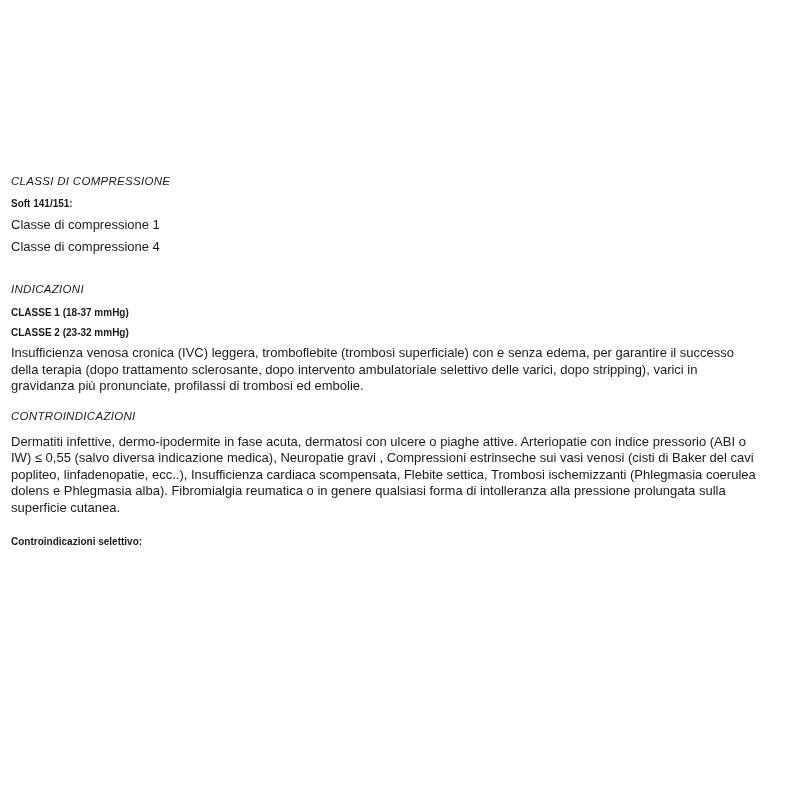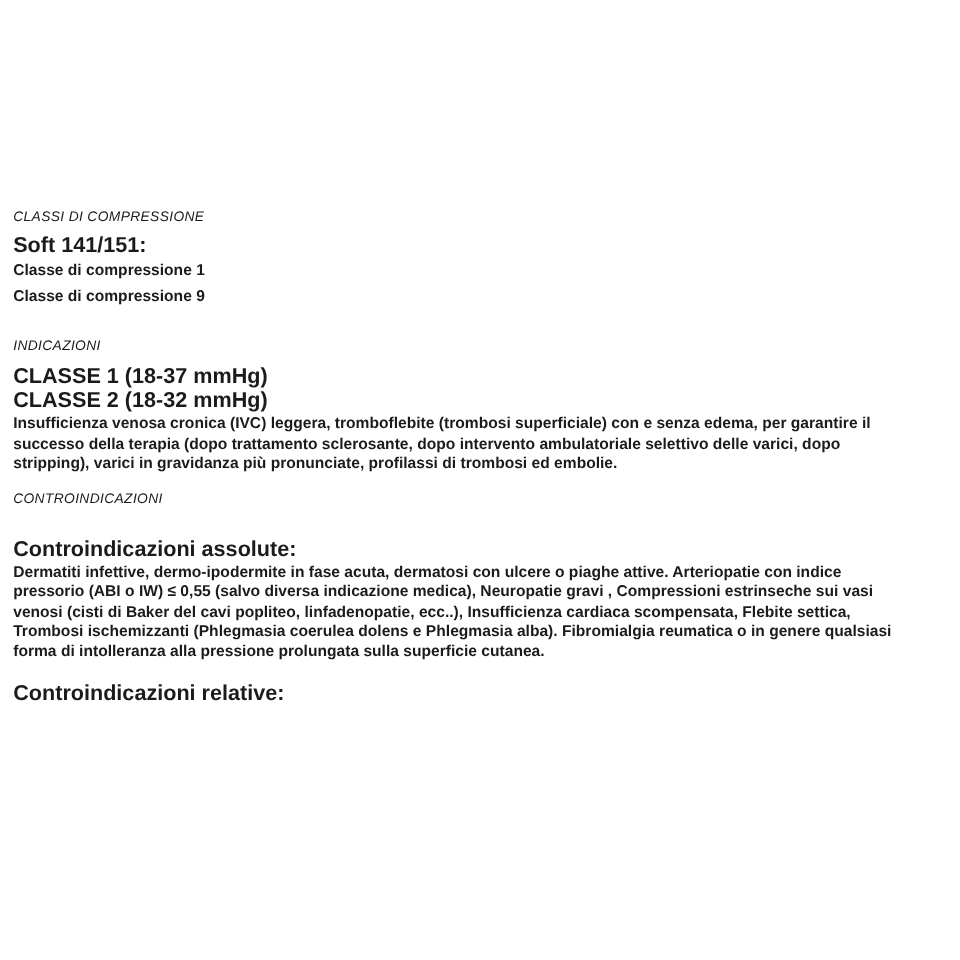--- a/index.html
+++ b/index.html
@@ -21,60 +21,59 @@
   .sec-heading {
     font-style: italic;
     font-weight: 400;
     font-size: 11.5px;
     line-height: 14px;
     letter-spacing: 0.3px;
     margin: 0 0 8px 0;
   }
   .item-label {
     font-weight: 700;
-    font-size: 18px;
+    font-size: 10px;
     line-height: 16px;
     margin: 0 0 4px 0;
   }
   .item-text {
-    font-weight: 700;
+    font-weight: 400;
     font-size: 13px;
     line-height: 16.5px;
     margin: 0 0 8px 0;
   }
   
   section.sec-block { margin: 0; }
   #sec-0 .item-text { margin-bottom: 5px; }
   #sec-0 .item-label { margin-bottom: 5px; }
   #sec-0 { margin-bottom: 27px; }
   #sec-1 .sec-heading { margin-bottom: 9px; }
   #sec-1 .item-text { margin-bottom: 8px; }
   #sec-1 { margin-bottom: 14px; }
-  #sec-2 .sec-heading { margin-bottom: 26px; font-style: italic; }
+  #sec-2 .sec-heading { margin-bottom: 11px; font-style: italic; }
   #sec-2 .item-text { margin-bottom: 18px; }
 </style>
 </head>
 <body>
 
 <main class="doc">
 
   <section class="sec-block" id="sec-0">
     <h2 class="sec-heading">CLASSI DI COMPRESSIONE</h2>
     <p class="item-label">Soft 141/151:</p>
     <p class="item-text">Classe di compressione 1</p>
-    <p class="item-text">Classe di compressione 9</p>
+    <p class="item-text">Classe di compressione 4</p>
   </section>
 
   <section class="sec-block" id="sec-1">
     <h2 class="sec-heading">INDICAZIONI</h2>
     <p class="item-label">CLASSE 1 (18-37 mmHg)</p>
-    <p class="item-label">CLASSE 2 (18-32 mmHg)</p>
+    <p class="item-label">CLASSE 2 (23-32 mmHg)</p>
     <p class="item-text">Insufficienza venosa cronica (IVC) leggera, tromboflebite (trombosi superficiale) con e senza edema, per garantire il successo della terapia (dopo trattamento sclerosante, dopo intervento ambulatoriale selettivo delle varici, dopo stripping), varici in gravidanza più pronunciate, profilassi di trombosi ed embolie.</p>
   </section>
 
   <section class="sec-block" id="sec-2">
     <h2 class="sec-heading">CONTROINDICAZIONI</h2>
-    <p class="item-label">Controindicazioni assolute:</p>
     <p class="item-text">Dermatiti infettive, dermo-ipodermite in fase acuta, dermatosi con ulcere o piaghe attive. Arteriopatie con indice pressorio (ABI o IW) ≤ 0,55 (salvo diversa indicazione medica), Neuropatie gravi , Compressioni estrinseche sui vasi venosi (cisti di Baker del cavi popliteo, linfadenopatie, ecc..), Insufficienza cardiaca scompensata, Flebite settica, Trombosi ischemizzanti (Phlegmasia coerulea dolens e Phlegmasia alba). Fibromialgia reumatica o in genere qualsiasi forma di intolleranza alla pressione prolungata sulla superficie cutanea.</p>
-    <p class="item-label">Controindicazioni relative:</p>
+    <p class="item-label">Controindicazioni selettivo:</p>
   </section>
 
 </main>
 
 </body></html>

